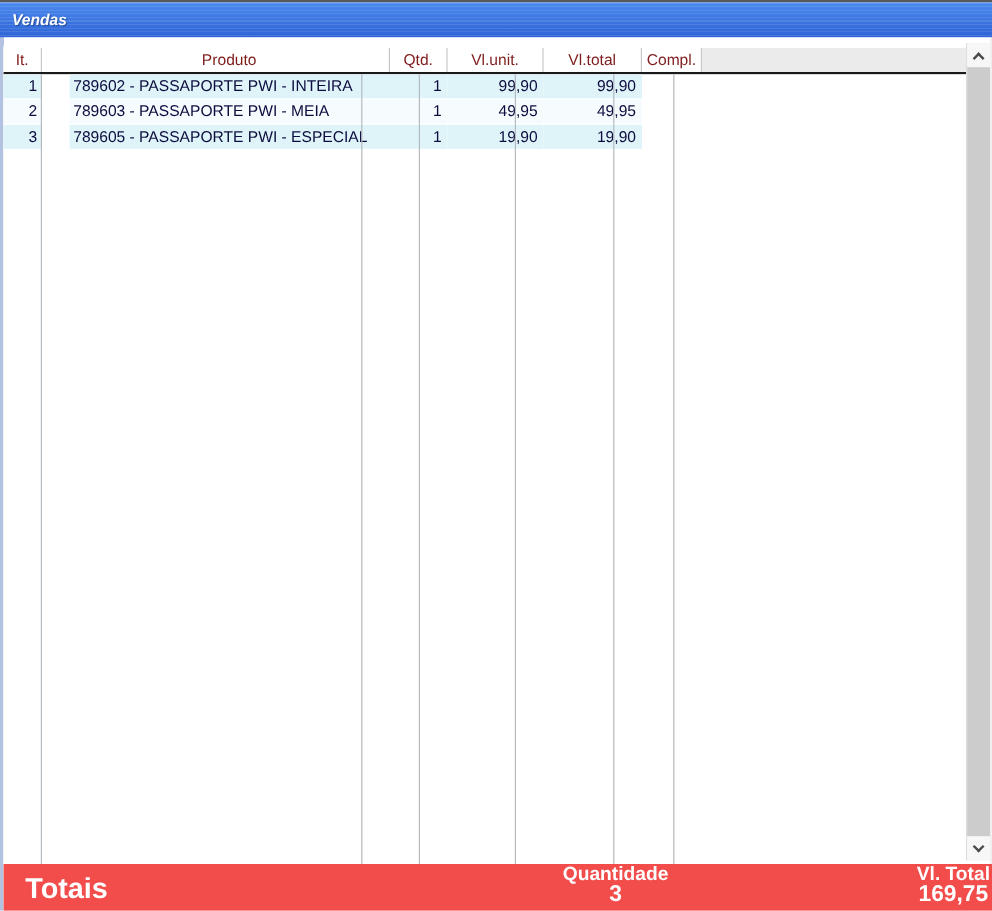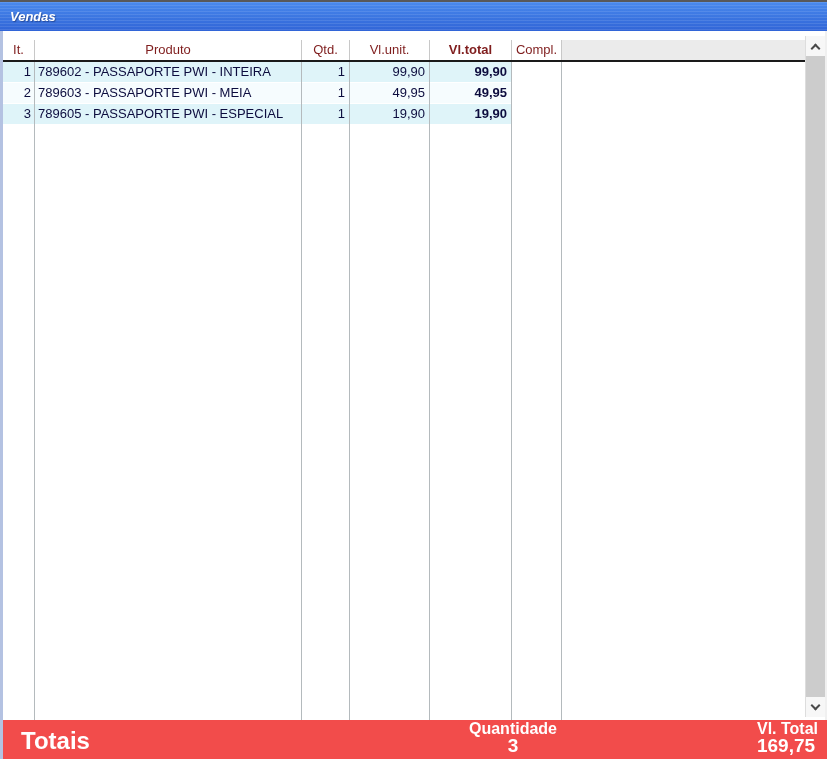--- a/index.html
+++ b/index.html
@@ -29,24 +29,24 @@
     position:absolute; left:0; top:9px; width:802px; height:22px;
     display:flex; background:#ffffff; border-bottom:2px solid #1a1a1a;
   }
   .hcell {
     font-size:13px; color:#7f1d1d; text-align:center; line-height:20px; height:20px;
     border-right:1px solid #c8c8c8; overflow:hidden; white-space:nowrap;
   }
   .hfiller { flex:1; background:#ebebeb; border-right:none; }
 
   .col-it       { width:32px; }
-  .col-produto  { width:267px; }
+  .col-produto  { width:267px;margin-left:23px; }
   .col-qtd      { width:48px; }
   .col-vl_unit  { width:80px; }
-  .col-vl_total { width:82px;font-weight:bold; }
+  .col-vl_total { width:82px; }
   .col-compl    { width:50px; }
 
   
   .tbody { position:absolute; left:0; top:31px; width:802px; height:658px; background:#ffffff; }
 
   .trow { display:flex; height:21px; border-bottom:1px solid #ffffff; font-size:13px; color:#0c0c3e; }
   .cell { line-height:20px; height:20px; overflow:hidden; white-space:nowrap; }
   .trow.odd  .cell:not(.empty) { background:#dff4f9; }
   .trow.even .cell:not(.empty) { background:#f6fcfe; }
 
@@ -71,21 +71,21 @@
   .sb-up { top:0; } .sb-down { bottom:0; }
   .sb-thumb { position:absolute; left:0; right:0; top:20px; bottom:20px; background:#cccccc; }
   .chev { display:inline-block; width:7px; height:7px; border-top:2px solid #4a4a4a; border-left:2px solid #4a4a4a; }
   .chev-up   { transform:translateY(2px)  rotate(45deg); }
   .chev-down { transform:translateY(-2px) rotate(225deg); }
 
   
   .totals { position:absolute; left:3px; bottom:0; width:824px; height:39px; background:#f24c4b; color:#ffffff; }
   .totals-label { position:absolute; left:18px; bottom:4px; font-size:24px; font-weight:bold; }
   .qty-block { position:absolute; left:427px; top:3px; width:166px; text-align:center; }
-  .vl-block  { position:absolute; right:9px;  top:3px; text-align:left; }
+  .vl-block  { position:absolute; right:2px;  top:3px; text-align:center; }
   .small-label { font-size:16px; font-weight:bold; line-height:12px; }
   .big-value   { font-size:19px; font-weight:bold; line-height:20px; margin-top:1px; }
 </style>
 </head>
 <body>
 
 <div class="window">
   <div class="top-edge"></div>
 
   <div class="titlebar">

